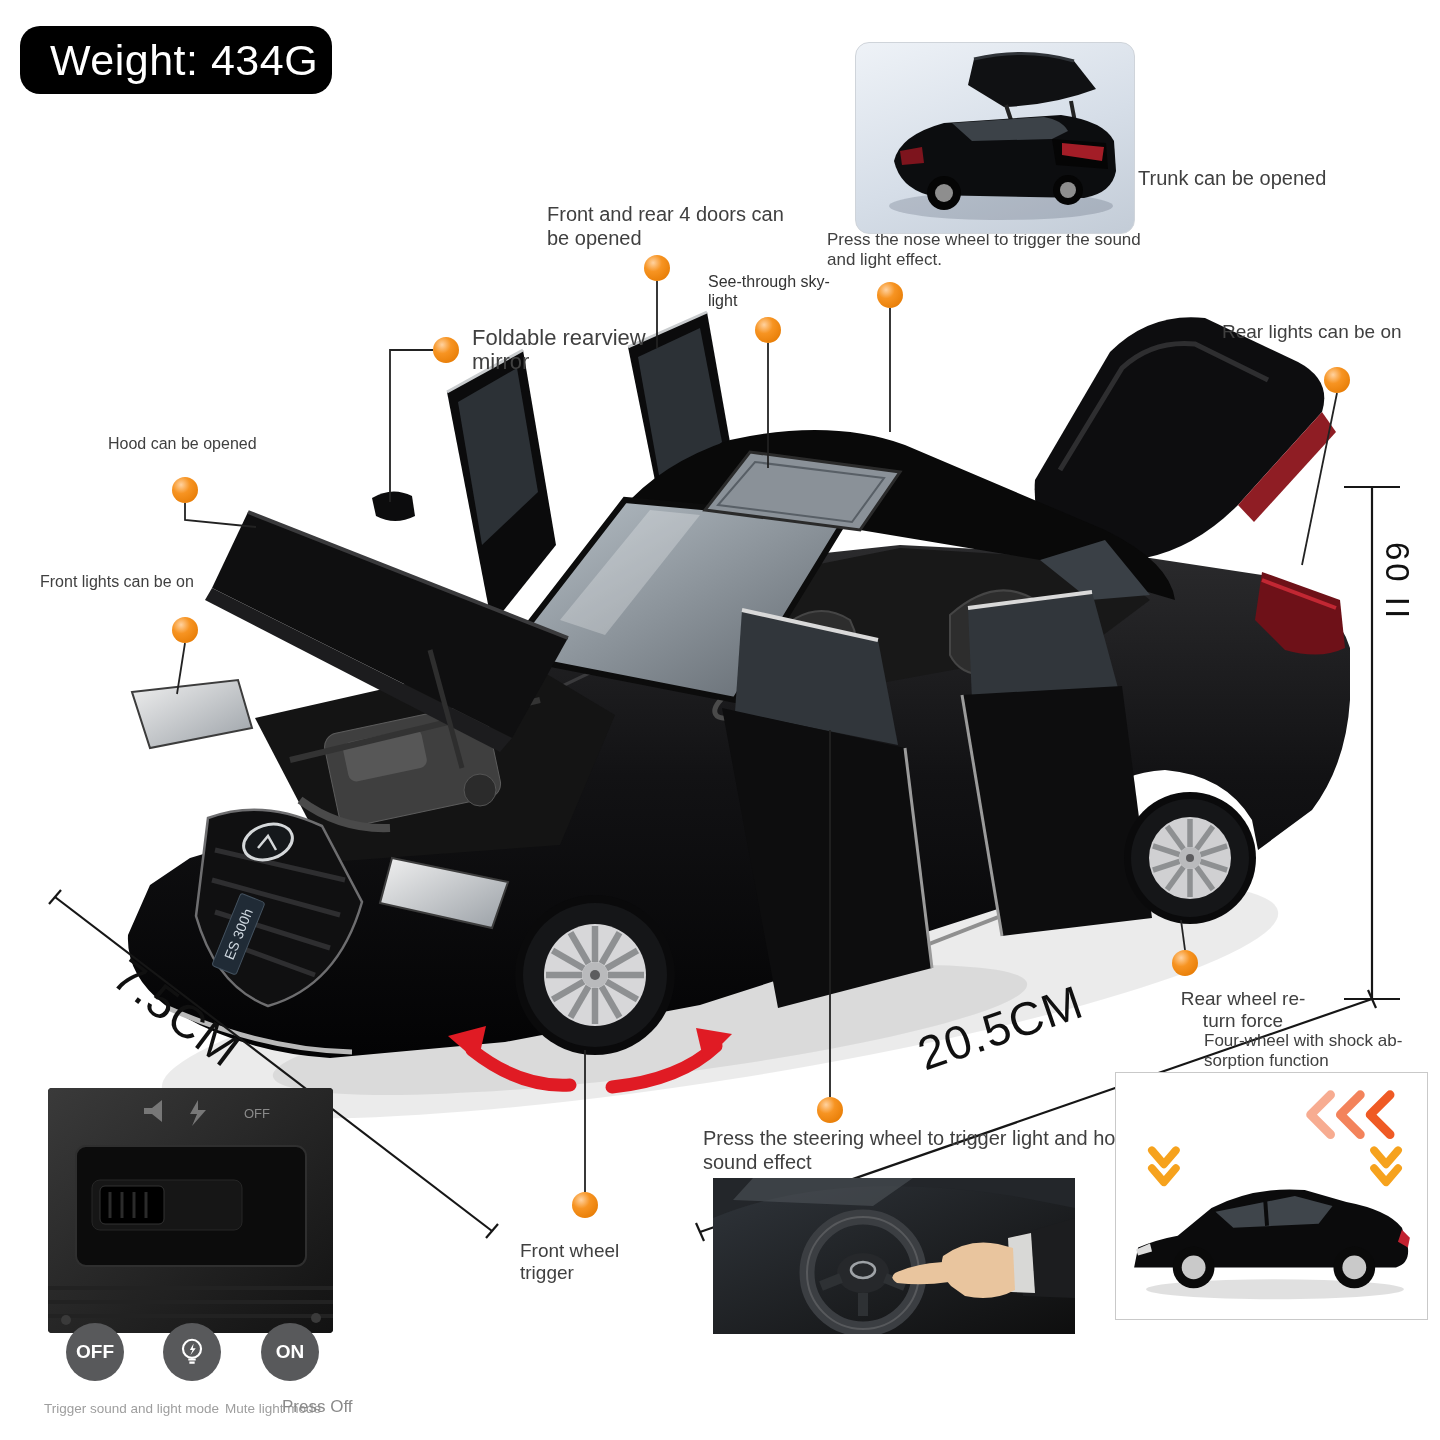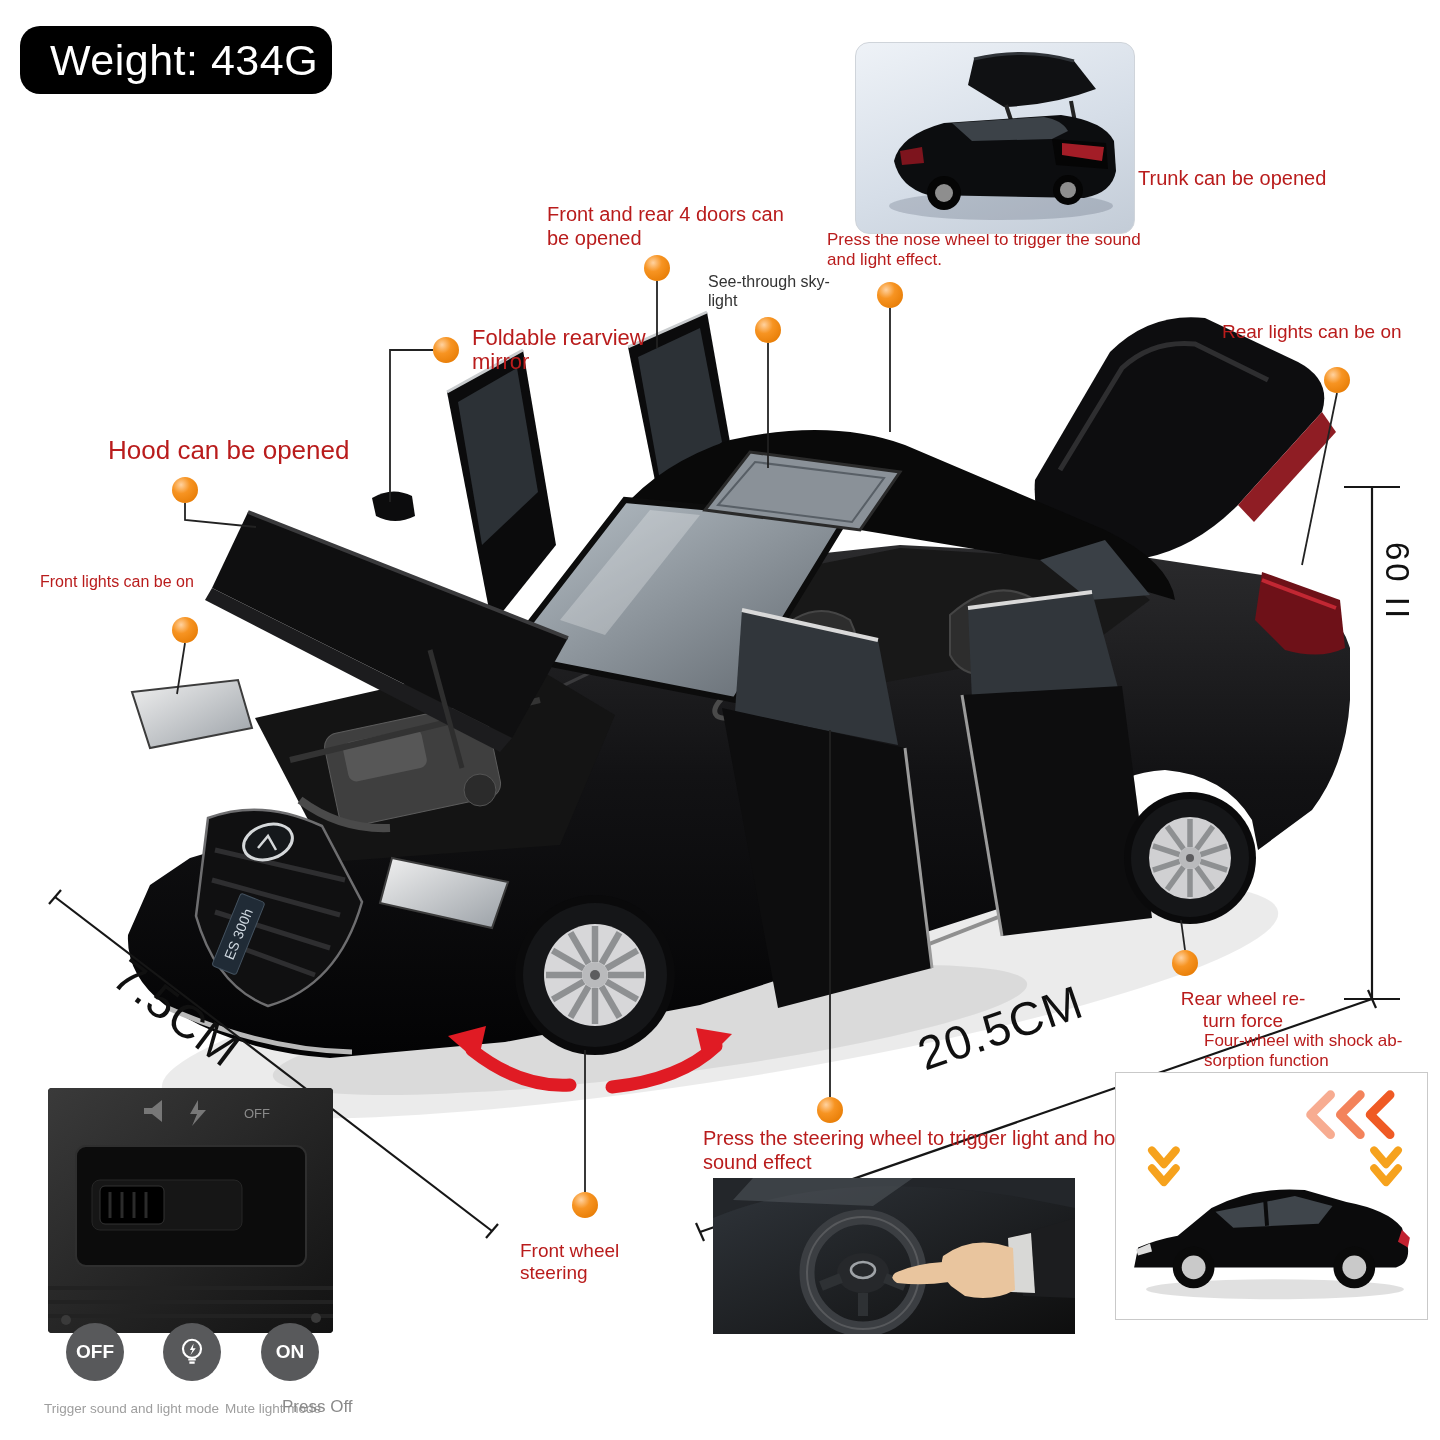--- a/index.html
+++ b/index.html
@@ -1,18 +1,18 @@
 <!DOCTYPE html>
 <html><head>
 <meta charset="utf-8">
 <style>
   html,body{margin:0;padding:0;background:#fff;}
   .stage{position:relative;width:1440px;height:1440px;background:#ffffff;overflow:hidden;font-family:"Liberation Sans",sans-serif;}
   .scene{position:absolute;left:0;top:0;width:1440px;height:1440px;}
-  .label{position:absolute;color:#b91c1c;white-space:pre-line;line-height:1.18;font-family:"Liberation Sans",sans-serif;}
+  .label{position:absolute;color:#404040;white-space:pre-line;line-height:1.18;font-family:"Liberation Sans",sans-serif;}
   .dim{position:absolute;color:#101010;font-size:47px;letter-spacing:1px;font-family:"Liberation Sans",sans-serif;}
   .badge{position:absolute;left:20px;top:26px;width:312px;height:68px;background:#000;color:#fff;
          border-radius:20px;display:flex;align-items:center;padding-left:30px;box-sizing:border-box;
          font-size:43px;letter-spacing:0.5px;}
   .inset{position:absolute;overflow:hidden;}
   .inset-trunk{left:855px;top:42px;width:278px;height:190px;border-radius:14px;border:1px solid #cfd4da;
                background:linear-gradient(160deg,#eef2f7 0%,#d6dee8 55%,#c3ccd7 100%);}
   .inset-steer{left:713px;top:1178px;width:362px;height:156px;background:#141414;}
   .inset-shock{left:1115px;top:1072px;width:313px;height:248px;background:#fff;border:1px solid #c9c9c9;box-sizing:border-box;}
   .inset-switch{left:48px;top:1088px;width:285px;height:245px;background:#1a1a1a;border-radius:4px;}
@@ -238,30 +238,30 @@
   <div class="label" style="left:1138px;top:167px;font-size:20px;">Trunk can be opened</div>
   <div class="label" style="left:547px;top:203px;font-size:20px;">Front and rear 4 doors can
 be opened</div>
   <div class="label" style="left:827px;top:230px;font-size:17px;">Press the nose wheel to trigger the sound
 and light effect.</div>
   <div class="label" style="left:708px;top:273px;font-size:16px;color:#333;">See-through sky-
 light</div>
   <div class="label" style="left:472px;top:326px;font-size:22px;line-height:1.08;">Foldable rearview
 mirror</div>
   <div class="label" style="left:1222px;top:321px;font-size:19px;">Rear lights can be on</div>
-  <div class="label" style="left:108px;top:435px;font-size:26px;">Hood can be opened</div>
+  <div class="label" style="left:108px;top:435px;font-size:16px;">Hood can be opened</div>
   <div class="label" style="left:40px;top:573px;font-size:16px;">Front lights can be on</div>
   <div class="label" style="left:1163px;top:988px;width:160px;font-size:19px;text-align:center;">Rear wheel re-
 turn force</div>
   <div class="label" style="left:1204px;top:1031px;font-size:17px;">Four-wheel with shock ab-
 sorption function</div>
   <div class="label" style="left:703px;top:1127px;font-size:20px;">Press the steering wheel to trigger light and horn
 sound effect</div>
   <div class="label" style="left:520px;top:1240px;font-size:19px;">Front wheel
-steering</div>
+trigger</div>
 
   <div class="dim" style="left:105px;top:985px;transform:rotate(37deg);">7.5CM</div>
   <div class="dim" style="left:915px;top:1000px;transform:rotate(-19deg);">20.5CM</div>
   <div class="vdim">60 II</div>
 
   <div class="inset inset-trunk">
     <svg viewBox="0 0 278 190" width="278" height="190">
       <ellipse cx="145" cy="163" rx="112" ry="14" fill="rgba(30,40,60,0.18)"></ellipse>
       <path d="M118,16 Q170,4 218,18 L240,46 Q198,62 148,64 L112,42 Z" fill="#101113"></path>
       <path d="M118,16 Q170,4 218,18" stroke="#2f3338" stroke-width="3" fill="none"></path>

